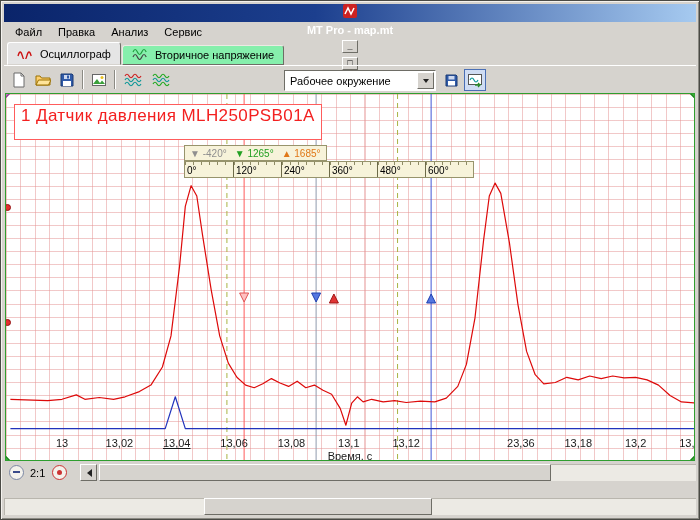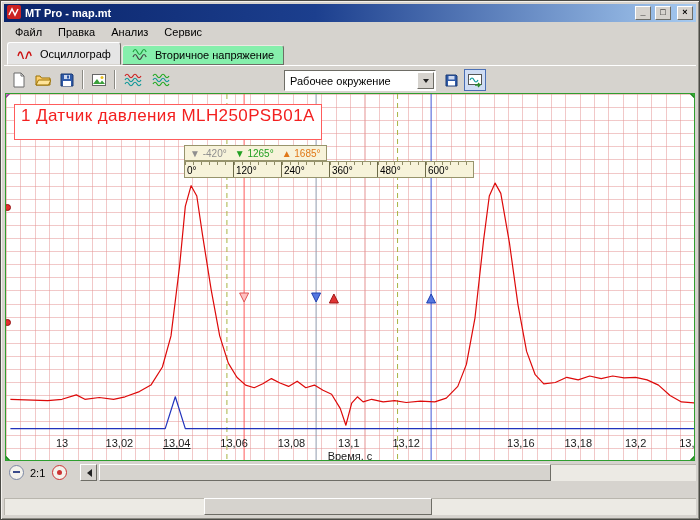--- a/index.html
+++ b/index.html
@@ -4,21 +4,21 @@
 <style>
   * { margin:0; padding:0; box-sizing:border-box; }
   html,body { width:700px; height:520px; }
   body { font-family:"Liberation Sans",sans-serif; font-size:11px; background:#d6d3ce; overflow:hidden; }
   .window { position:absolute; inset:0; background:#d6d3ce; border:1px solid #4a4a45;
             box-shadow: inset 1px 1px 0 #f4f2ee, inset -1px -1px 0 #8b8a83; }
 
   
   .titlebar { position:absolute; left:3px; top:3px; right:3px; height:18px;
               background:linear-gradient(90deg,#0a246a 0%,#1c3f8e 45%,#a6caf0 100%);
-              color:#fff; display:flex; align-items:center; padding:0 3px; gap:4px; }
+              color:#fff; display:flex; align-items:center; padding:0 3px; gap:4px;flex-direction:column; }
   .title-text { font-weight:bold; flex:1; white-space:nowrap; }
   .winbtn { width:16px; height:14px; background:#d6d3ce; border:1px solid;
             border-color:#fff #6e6d66 #6e6d66 #fff; color:#000; font-size:9px;
             line-height:11px; text-align:center; font-weight:bold; }
   .winbtn.close { margin-left:2px; }
 
   
   .menubar { position:absolute; left:3px; top:21px; right:3px; height:19px;
              display:flex; align-items:center; padding-left:3px; }
   .menu-item { padding:2px 8px; }
@@ -239,21 +239,21 @@
       </div>
     <div class="xticks">
         <span class="xtick" style="left: 56px;">13</span>
         <span class="xtick" style="left: 113.36px;">13,02</span>
         <span class="xtick" style="left: 170.72px; text-decoration: underline;">13,04</span>
         <span class="xtick" style="left: 228.08px;">13,06</span>
         <span class="xtick" style="left: 285.44px;">13,08</span>
         <span class="xtick" style="left: 342.8px;">13,1</span>
         <span class="xtick" style="left: 400.16px;">13,12</span>
         <span class="xtick" style="left: 477px; margin-top: 44px;">13,14</span>
-        <span class="xtick" style="left: 514.88px;">13,16</span>
+        <span class="xtick" style="left: 514.88px;">23,36</span>
         <span class="xtick" style="left: 572.24px;">13,18</span>
         <span class="xtick" style="left: 629.6px;">13,2</span>
         <span class="xtick" style="left: 686.96px;">13,22</span>
       </div>
     <div class="xtitle">Время, с</div>
 
     <div class="handle purple" style="left:-4px; top:-4px"></div>
     <div class="handle" style="right:-4px; top:-4px"></div>
     <div class="handle" style="left:-4px; bottom:-4px"></div>
     <div class="handle" style="right:-4px; bottom:-4px"></div>

